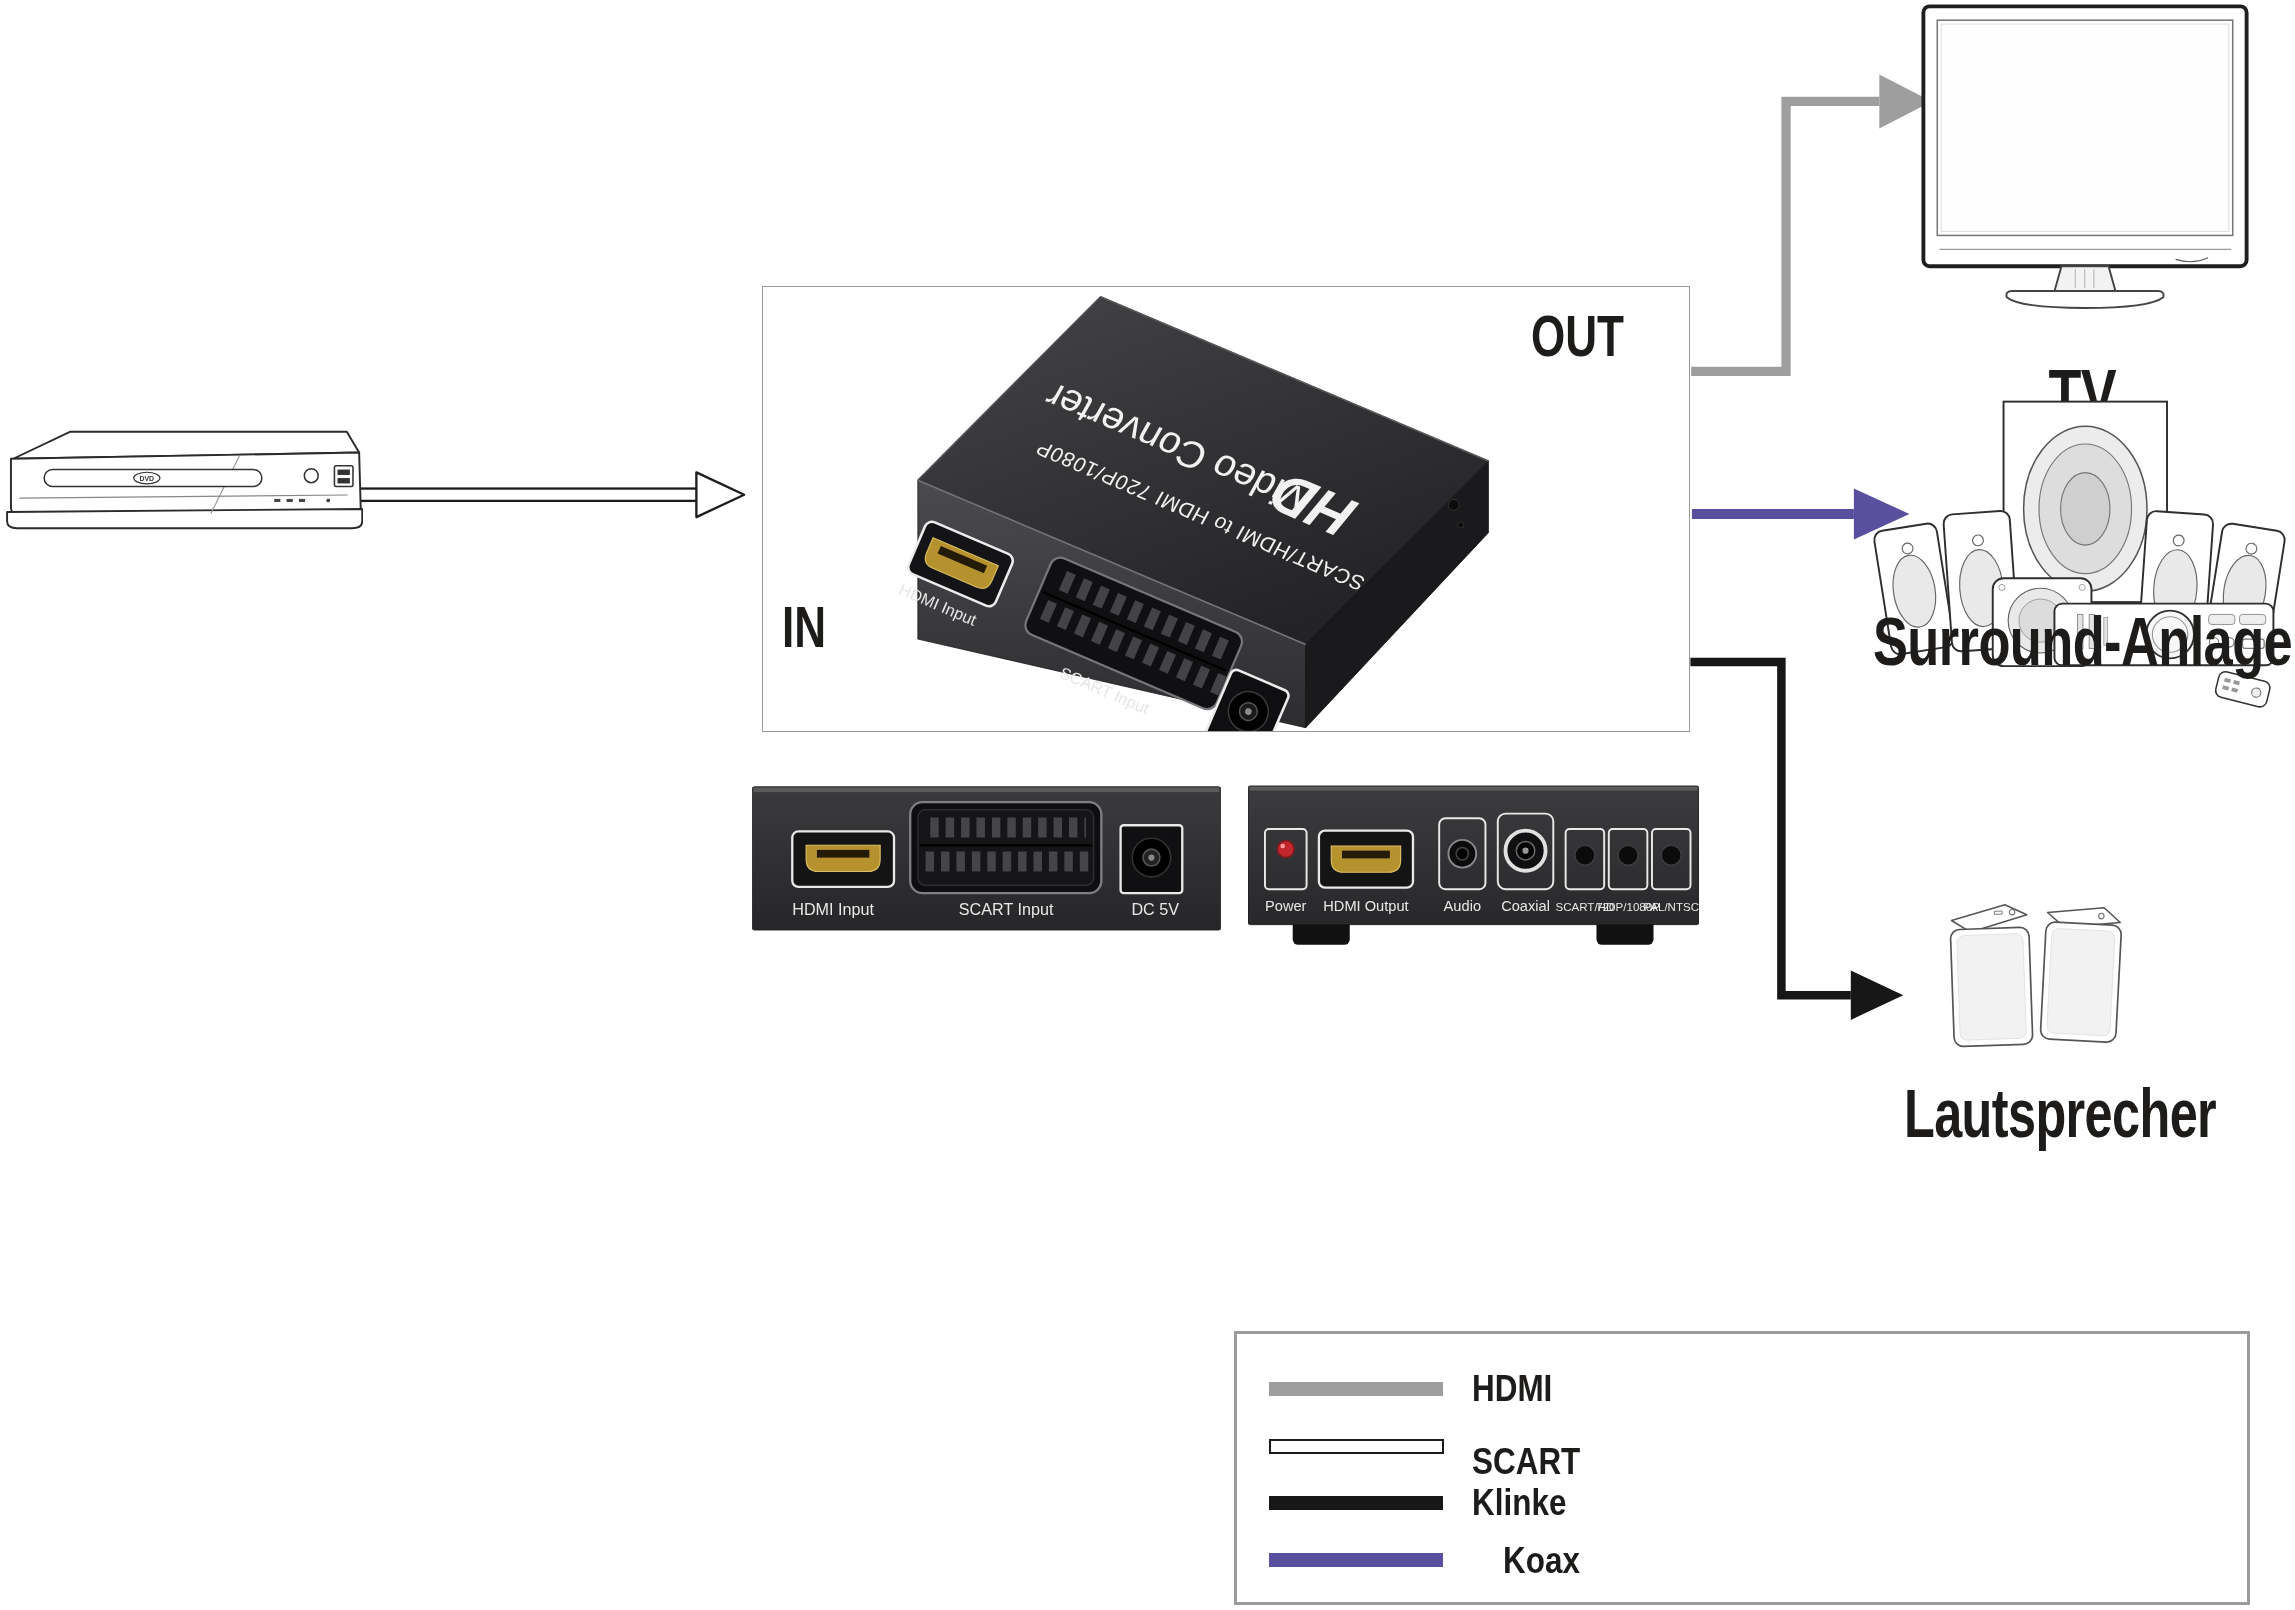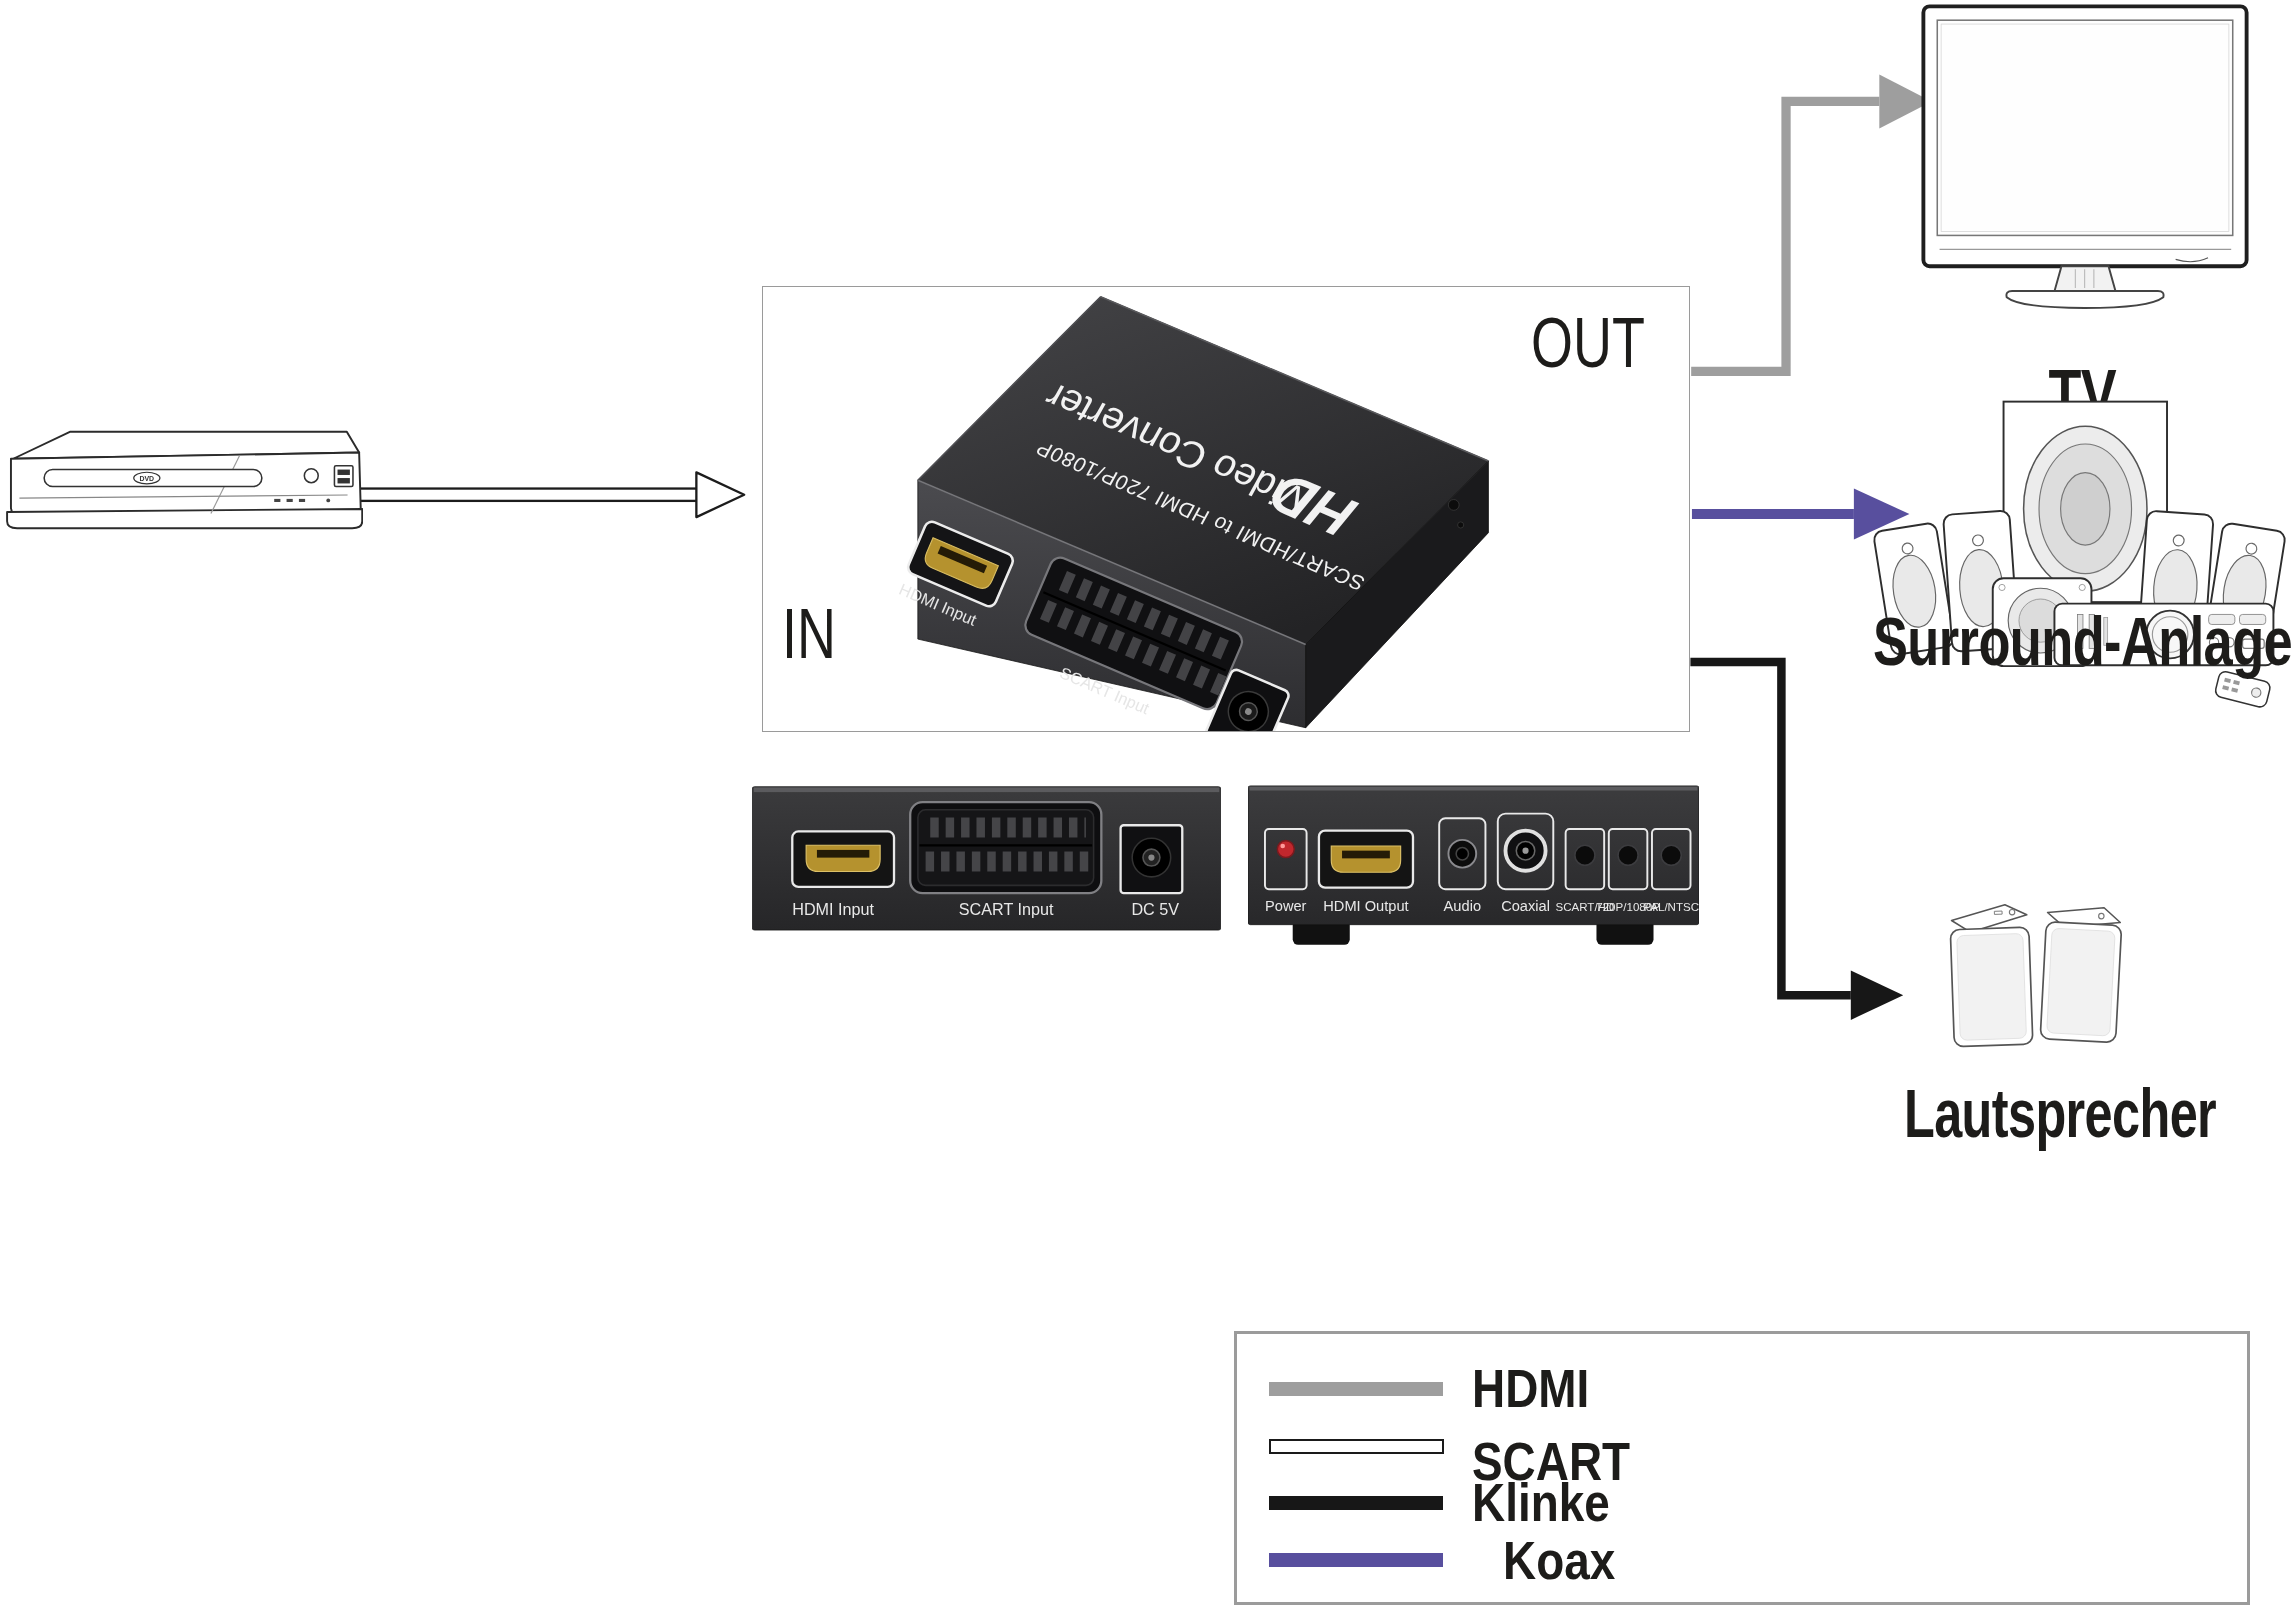--- a/index.html
+++ b/index.html
@@ -6,25 +6,25 @@
   body{width:2295px;height:1611px;position:relative;overflow:hidden;
        font-family:"Liberation Sans", sans-serif;color:#1d1c1a;}
   #stage{position:absolute;inset:0;}
   .abs{position:absolute;}
   .biglabel{font-weight:bold;font-size:69px;line-height:76px;letter-spacing:-0.8px;color:#1d1c1a;white-space:nowrap;}
   .sx78{transform:scaleX(.78);transform-origin:left top;display:inline-block;}
   .sx73{transform:scaleX(.73);transform-origin:left top;display:inline-block;}
   .sx76{transform:scaleX(.76);transform-origin:left top;display:inline-block;}
   .title{font-weight:bold;font-size:80px;line-height:1;letter-spacing:-0.8px;white-space:nowrap;text-align:center;}
   .title>span{transform:scaleX(.82);transform-origin:center top;display:inline-block;}
-  .inout{font-weight:normal;font-size:71px;line-height:1;white-space:nowrap;}
+  .inout{font-weight:bold;font-size:58px;line-height:1;white-space:nowrap;}
   .inout>span{transform:scaleX(.76);transform-origin:left top;display:inline-block;}
   .frame{border:1.5px solid #9a9a9a;background:#fff;}
   .legendbox{border:3.1px solid #9b9b9b;background:#fff;}
-  .legend-label{font-weight:bold;font-size:54px;line-height:51px;color:#1d1c1a;white-space:nowrap;}
+  .legend-label{font-weight:bold;font-size:37px;line-height:51px;color:#1d1c1a;white-space:nowrap;}
   .legend-label>span{transform:scaleX(.85);transform-origin:left top;display:inline-block;}
   .lbar{position:absolute;height:14px;width:174px;}
   .lbar.outlined{border:2.3px solid #1a1a1a;height:10.8px;width:171px;}
   svg{display:block;}
   svg text{font-family:"Liberation Sans", sans-serif;}
 </style>
 </head>
 <body>
 
 <div id="stage">

